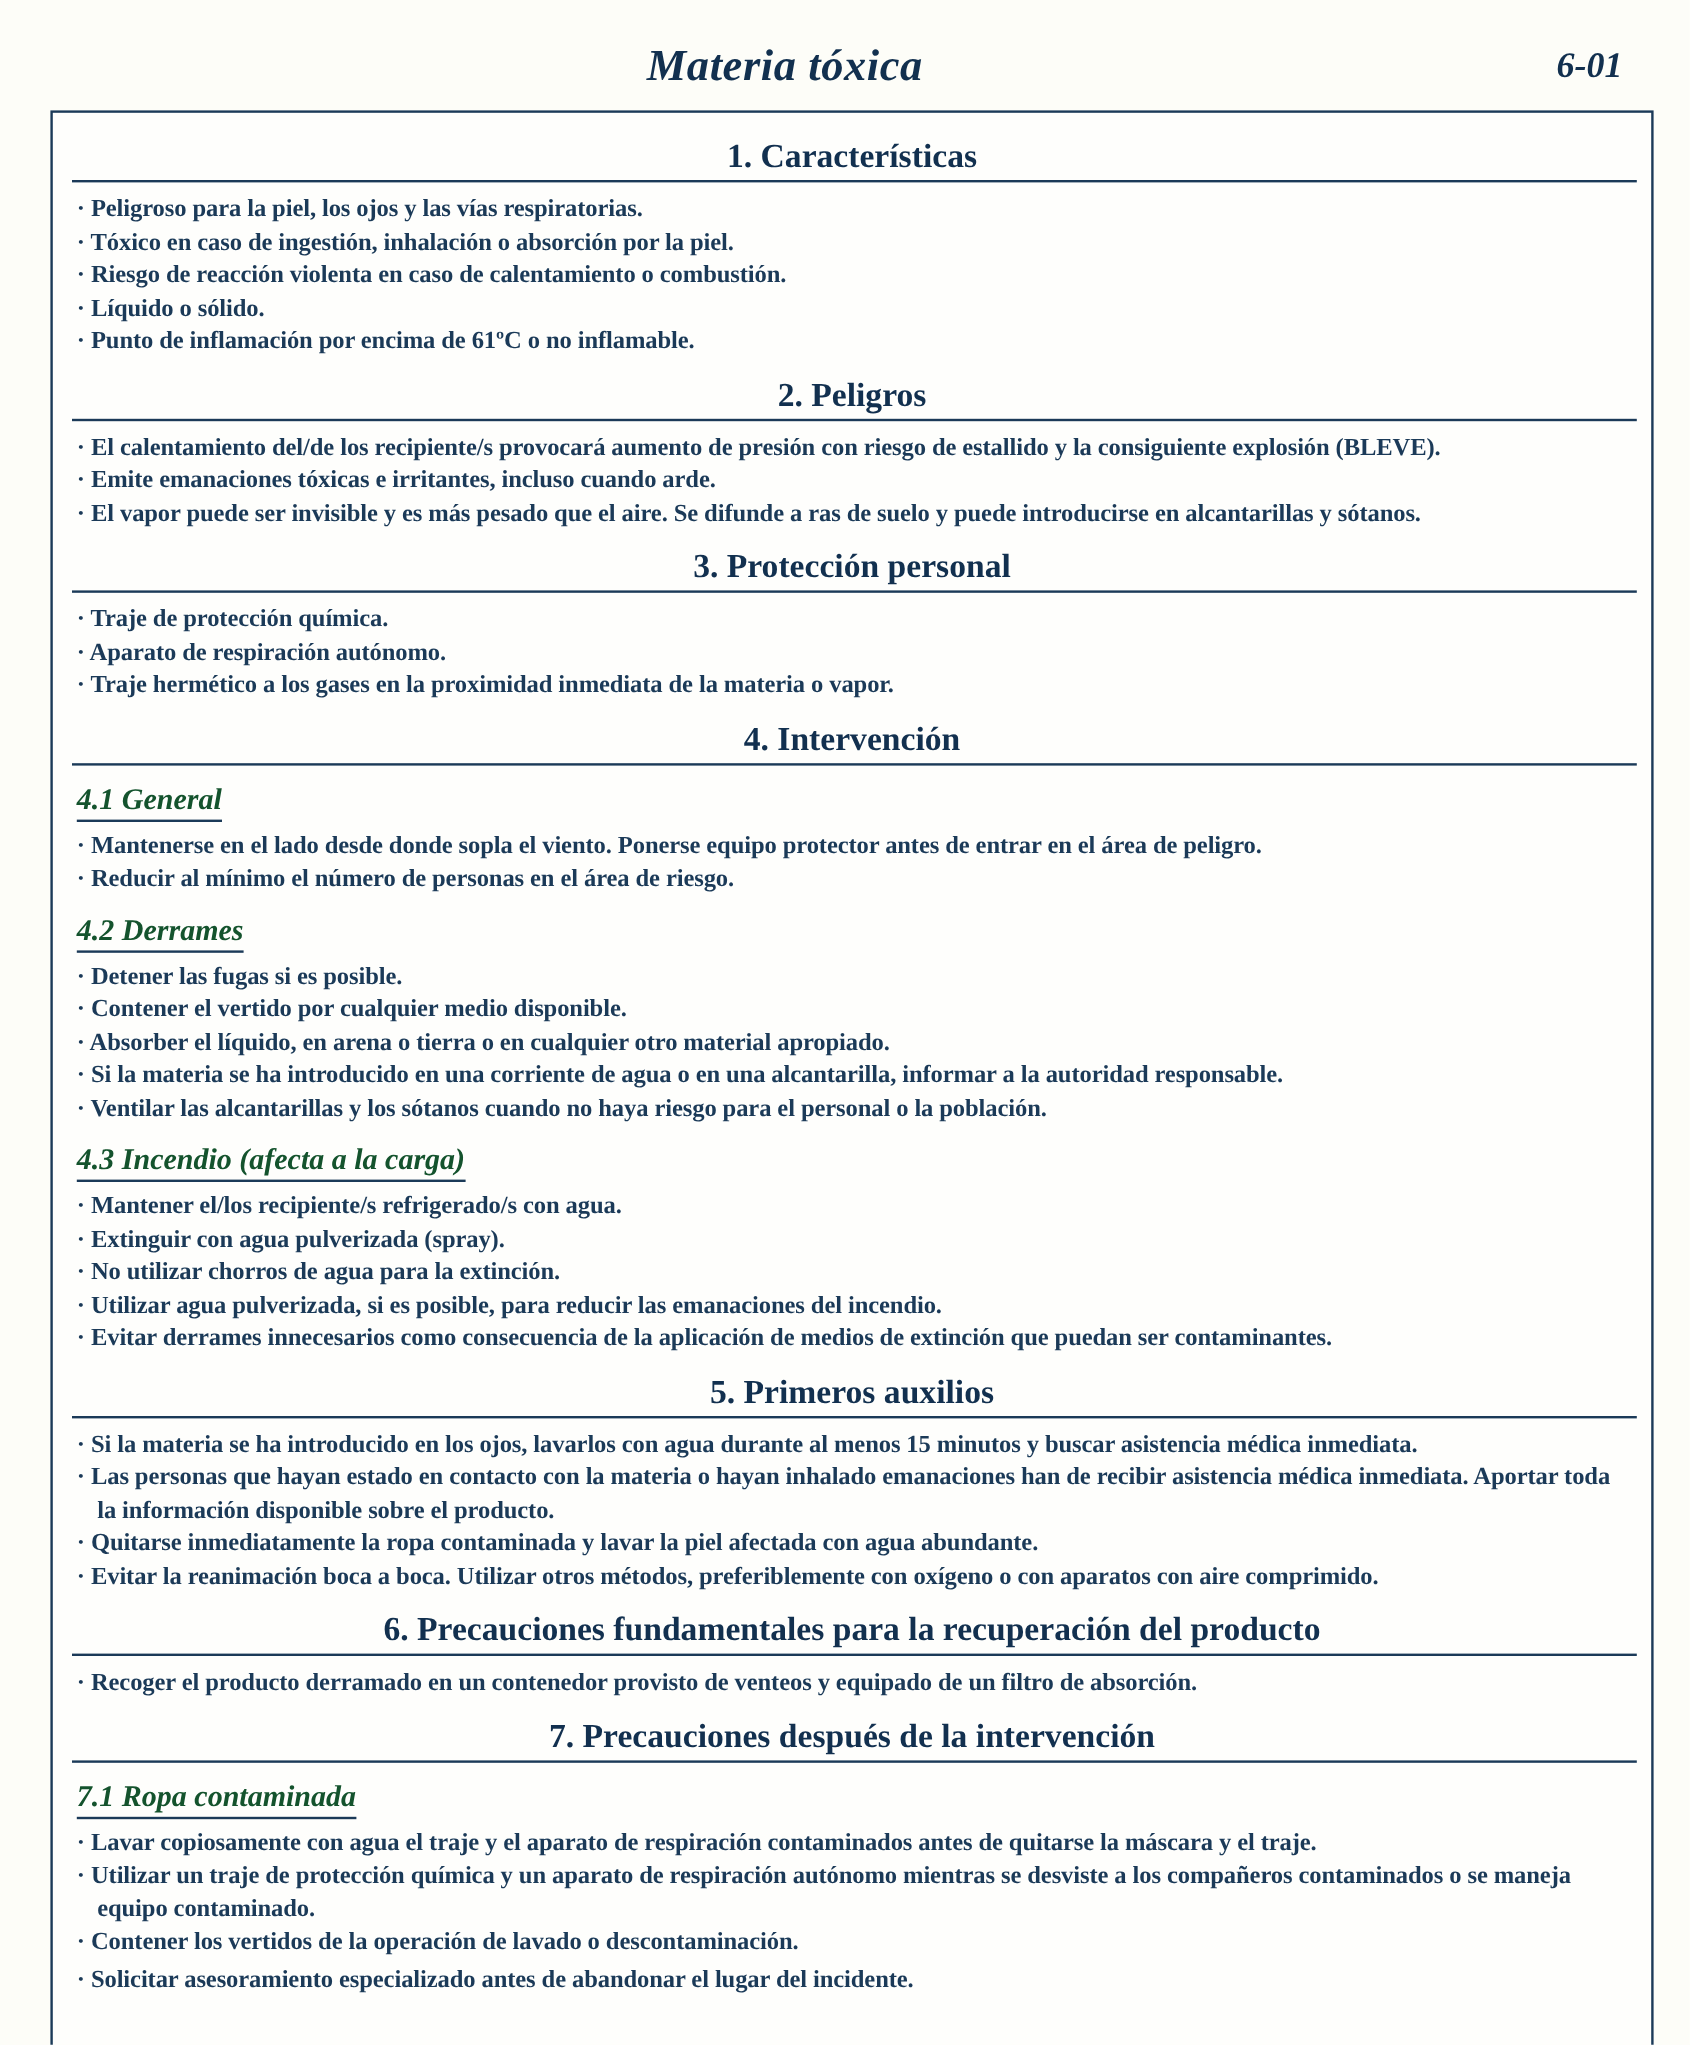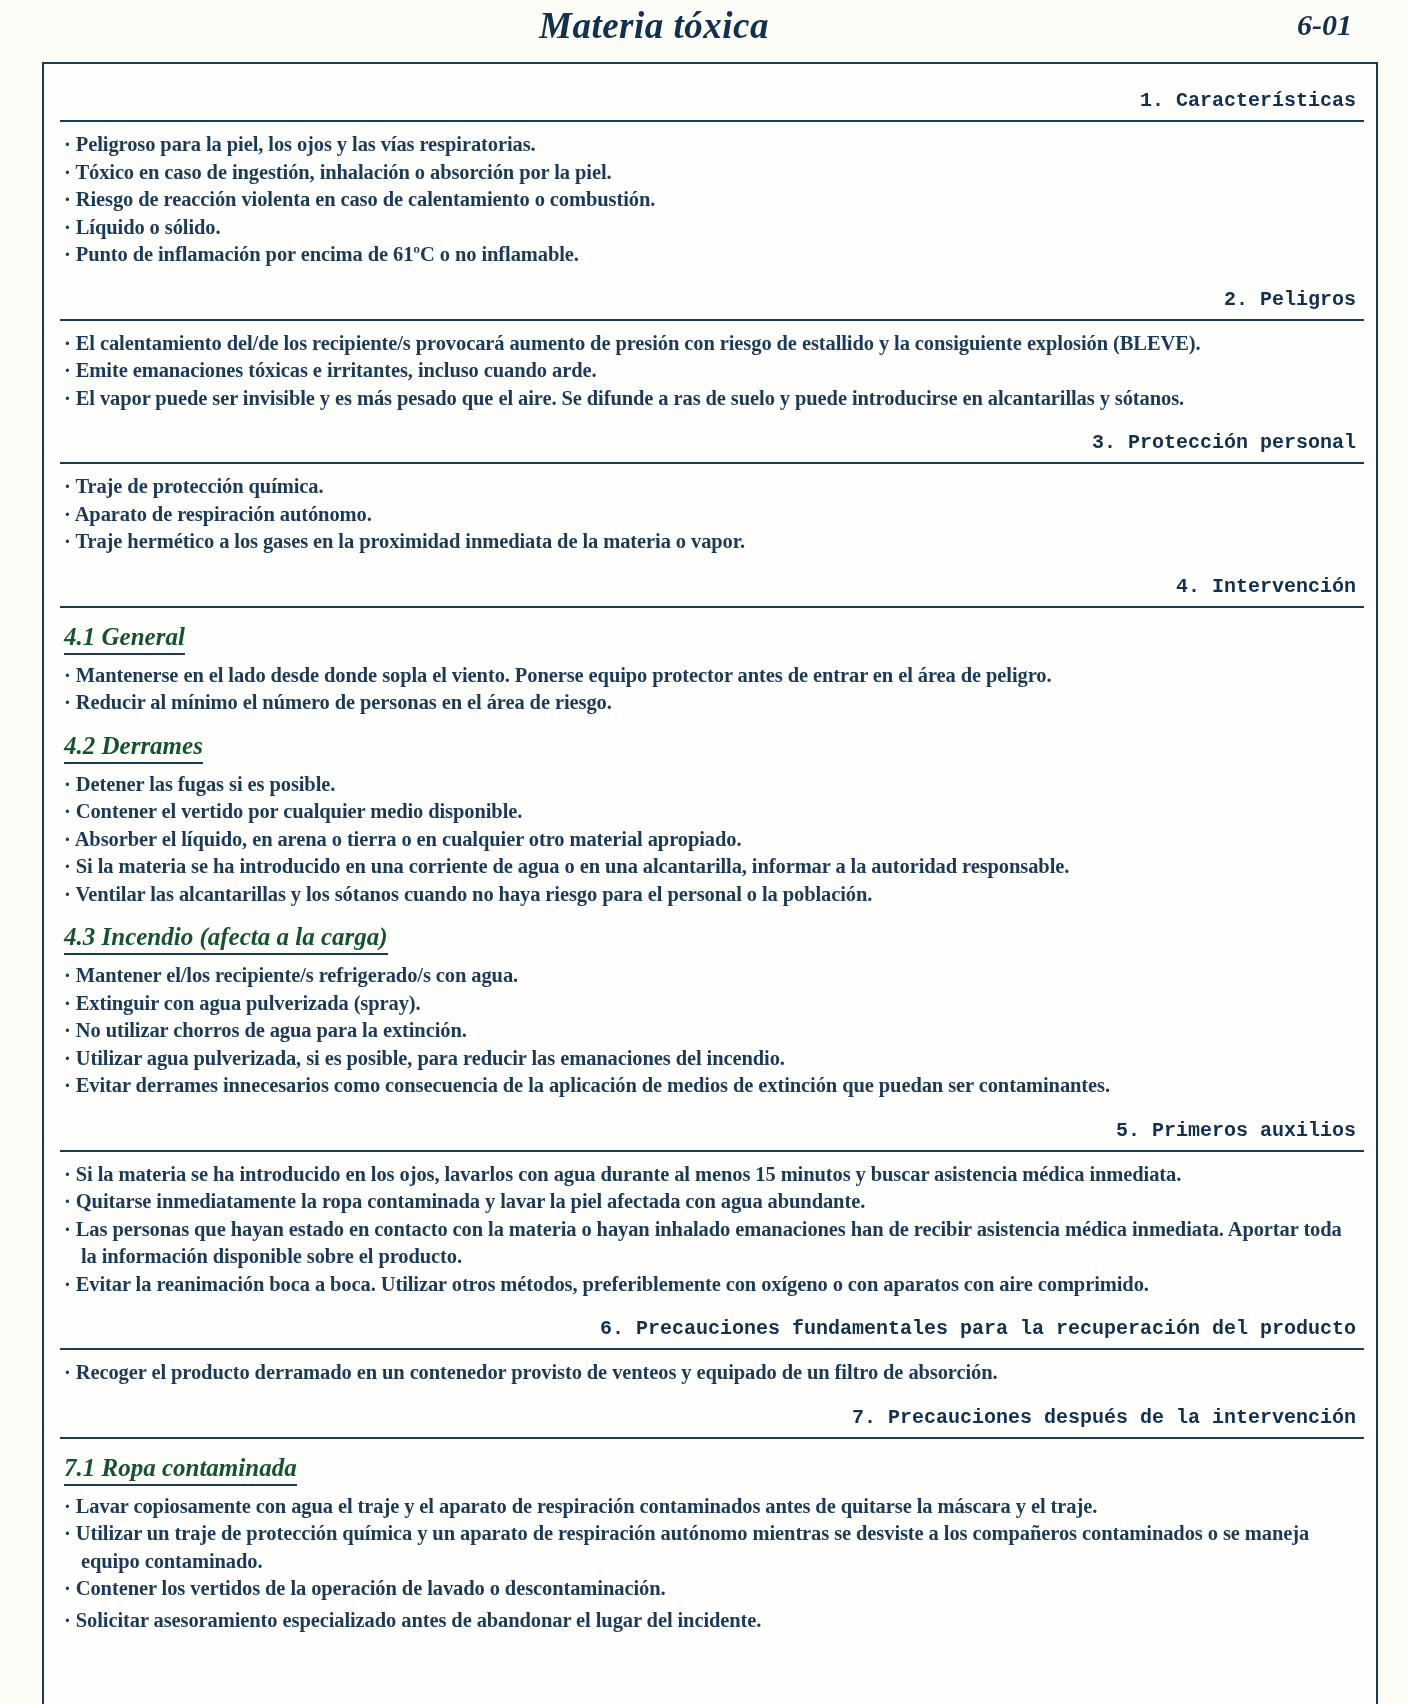--- a/index.html
+++ b/index.html
@@ -8,20 +8,21 @@
     width: 1408px;
     height: 1704px;
     overflow: hidden;
     background: #fdfdf8;
     font-family: "Liberation Serif", serif;
   }
   .page {
     position: relative;
     width: 1408px;
     height: 1553px;
+    margin-top: 30px;
   }
   .header {
     position: relative;
     height: 60px;
   }
   .doc-title {
     position: absolute;
     left: 0;
     right: 100px;
     top: 4px;
@@ -48,26 +49,25 @@
     width: 1336px;
     height: 1700px;
     border: 2px solid #1b3a58;
     background: #fefefc;
     padding: 12px 0 0 0;
     box-sizing: border-box;
     color: #1b3a58;
   }
   h2.section-heading {
     margin: 16px 20px 4px 20px;
-    text-align: right;
-    font-size: 20px;
+    text-align: center;
+    font-size: 28px;
     line-height: 30px;
     font-weight: bold;
     color: #12304f;
-    font-family: Liberation Mono, monospace;
   }
   h2.first {
     margin-top: 10px;
   }
   .section-rule {
     border-top: 2px solid #1b3a58;
     margin: 2px 12px 9px 16px;
     height: 0;
   }
   h3.subsection-heading {
@@ -162,22 +162,22 @@
             <li><span class="dot">· </span><span>No utilizar chorros de agua para la extinción.</span></li>
             <li><span class="dot">· </span><span>Utilizar agua pulverizada, si es posible, para reducir las emanaciones del incendio.</span></li>
             <li><span class="dot">· </span><span>Evitar derrames innecesarios como consecuencia de la aplicación de medios de extinción que puedan ser contaminantes.</span></li>
           </ul>
         </div>
         <div class="section">
           <h2 class="section-heading">5. Primeros auxilios</h2>
           <div class="section-rule"></div>
           <ul class="bullet-list">
             <li><span class="dot">· </span><span>Si la materia se ha introducido en los ojos, lavarlos con agua durante al menos 15 minutos y buscar asistencia médica inmediata.</span></li>
+            <li><span class="dot">· </span><span>Las personas que hayan estado en contacto con la materia o hayan inhalado emanaciones han de recibir asistencia médica inmediata. Aportar toda la información disponible sobre el producto.</span></li>
             <li><span class="dot">· </span><span>Quitarse inmediatamente la ropa contaminada y lavar la piel afectada con agua abundante.</span></li>
-            <li><span class="dot">· </span><span>Las personas que hayan estado en contacto con la materia o hayan inhalado emanaciones han de recibir asistencia médica inmediata. Aportar toda la información disponible sobre el producto.</span></li>
             <li><span class="dot">· </span><span>Evitar la reanimación boca a boca. Utilizar otros métodos, preferiblemente con oxígeno o con aparatos con aire comprimido.</span></li>
           </ul>
         </div>
         <div class="section">
           <h2 class="section-heading">6. Precauciones fundamentales para la recuperación del producto</h2>
           <div class="section-rule"></div>
           <ul class="bullet-list">
             <li><span class="dot">· </span><span>Recoger el producto derramado en un contenedor provisto de venteos y equipado de un filtro de absorción.</span></li>
           </ul>
         </div>

